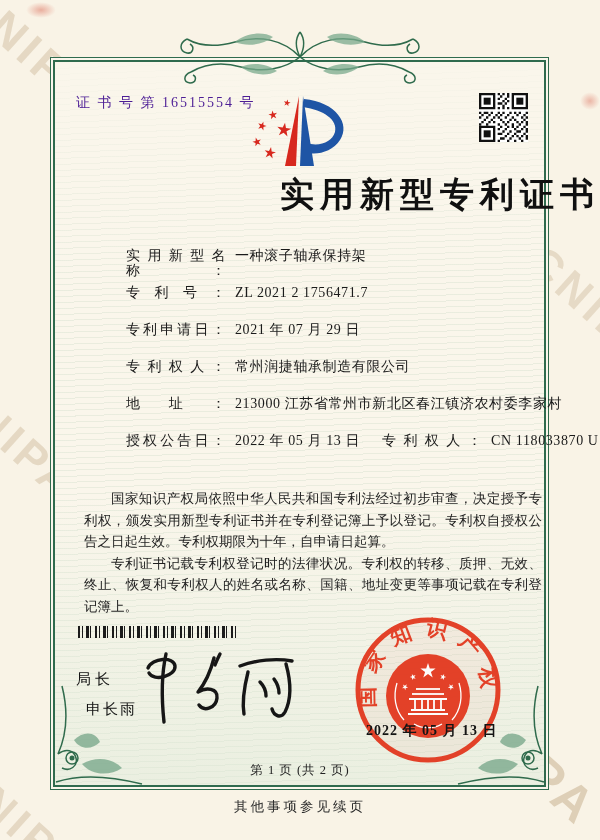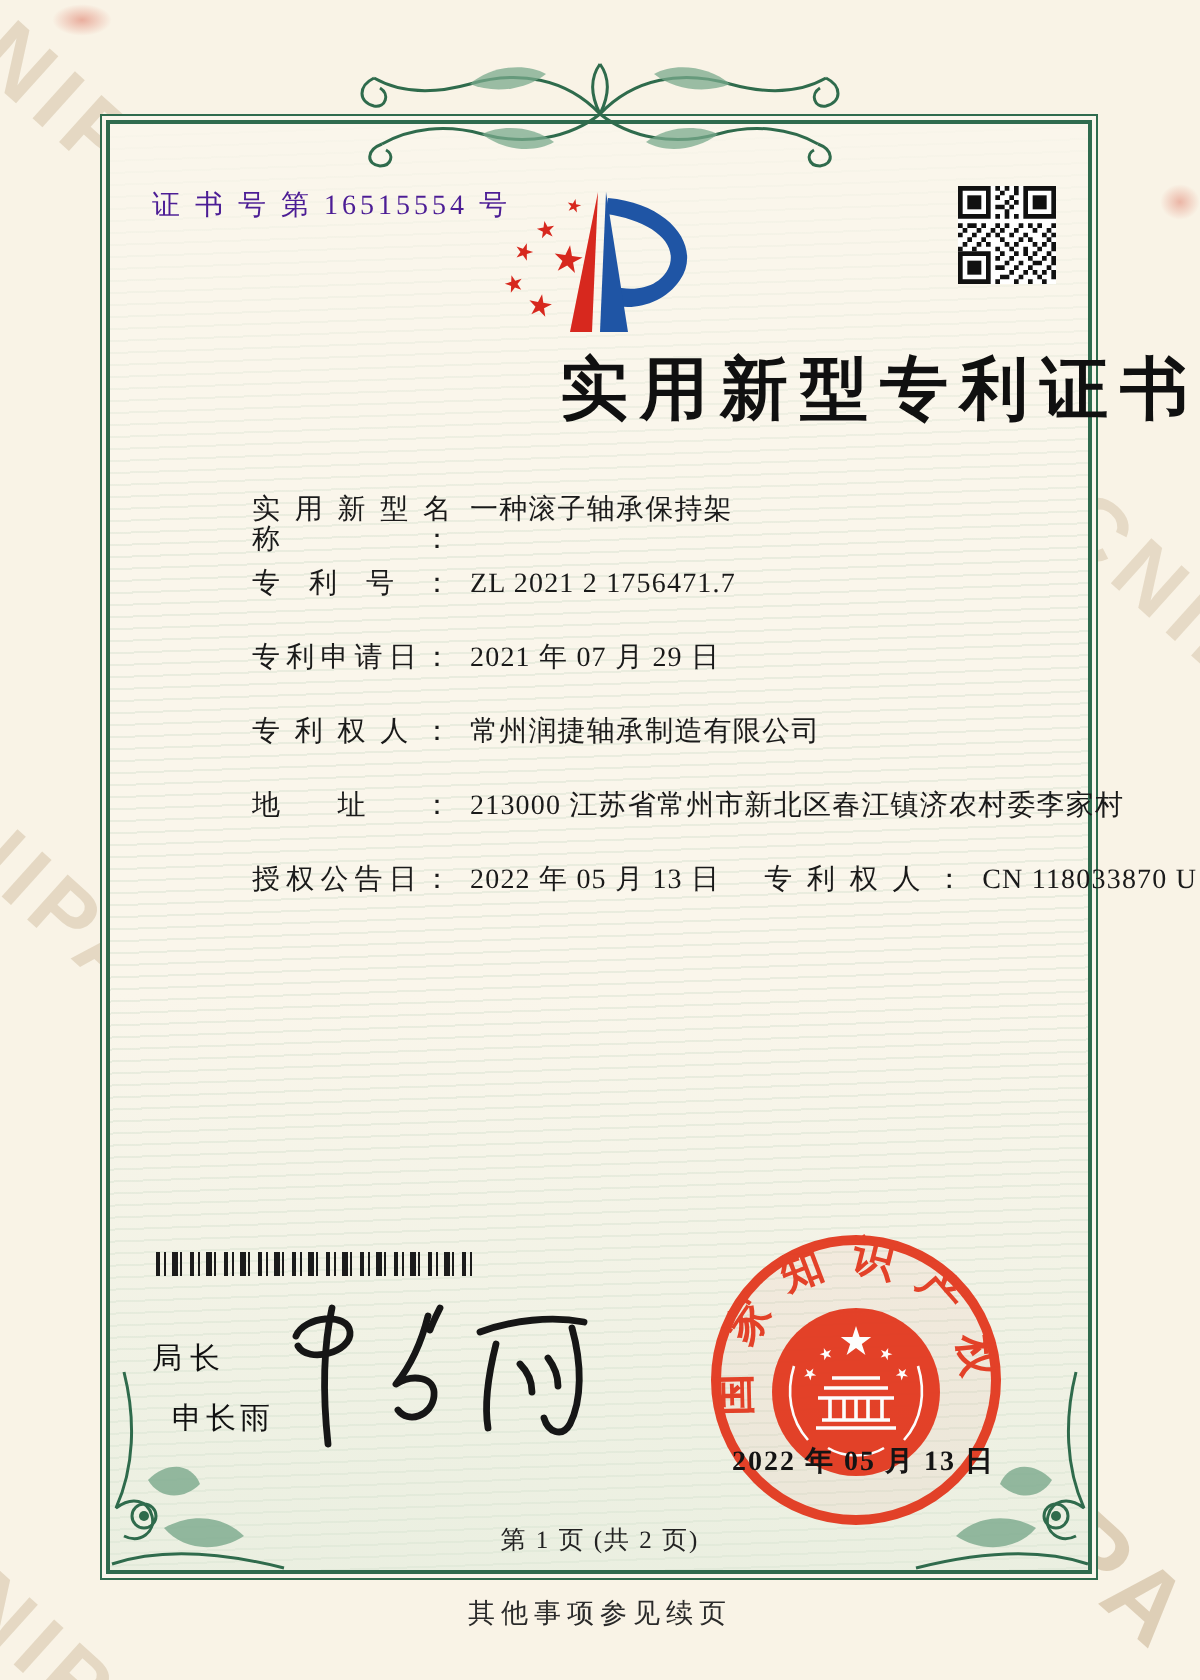--- a/index.html
+++ b/index.html
@@ -178,20 +178,24 @@
       <span class="fvalue">213000 江苏省常州市新北区春江镇济农村委李家村</span>
     </div>
     <div class="frow">
       <span class="flabel">授权公告日：</span>
       <span class="fvalue">2022 年 05 月 13 日</span>
       <span class="flabel2">专利权人：</span>
       <span class="fvalue">CN 118033870 U</span>
     </div>
   </div>
 
+  <div class="paras">
+    <p>国家知识产权局依照中华人民共和国专利法经过初步审查，决定授予专利权，颁发实用新型专利证书并在专利登记簿上予以登记。专利权自授权公告之日起生效。专利权期限为十年，自申请日起算。</p>
+    <p>专利证书记载专利权登记时的法律状况。专利权的转移、质押、无效、终止、恢复和专利权人的姓名或名称、国籍、地址变更等事项记载在专利登记簿上。</p>
+  </div>
 
   <div class="barcode"></div>
 
   <div class="sig-title">局长</div>
   <div class="sig-name">申长雨</div>
 
   <svg class="autograph" width="190" height="95" viewBox="0 0 190 95">
     <g stroke="#161616" stroke-width="3.4" fill="none" stroke-linecap="round" stroke-linejoin="round">
       <path d="M38,12 C34,30 33,52 36,80"></path>
       <path d="M20,26 C24,16 46,14 47,24 C48,34 26,40 21,31"></path>

